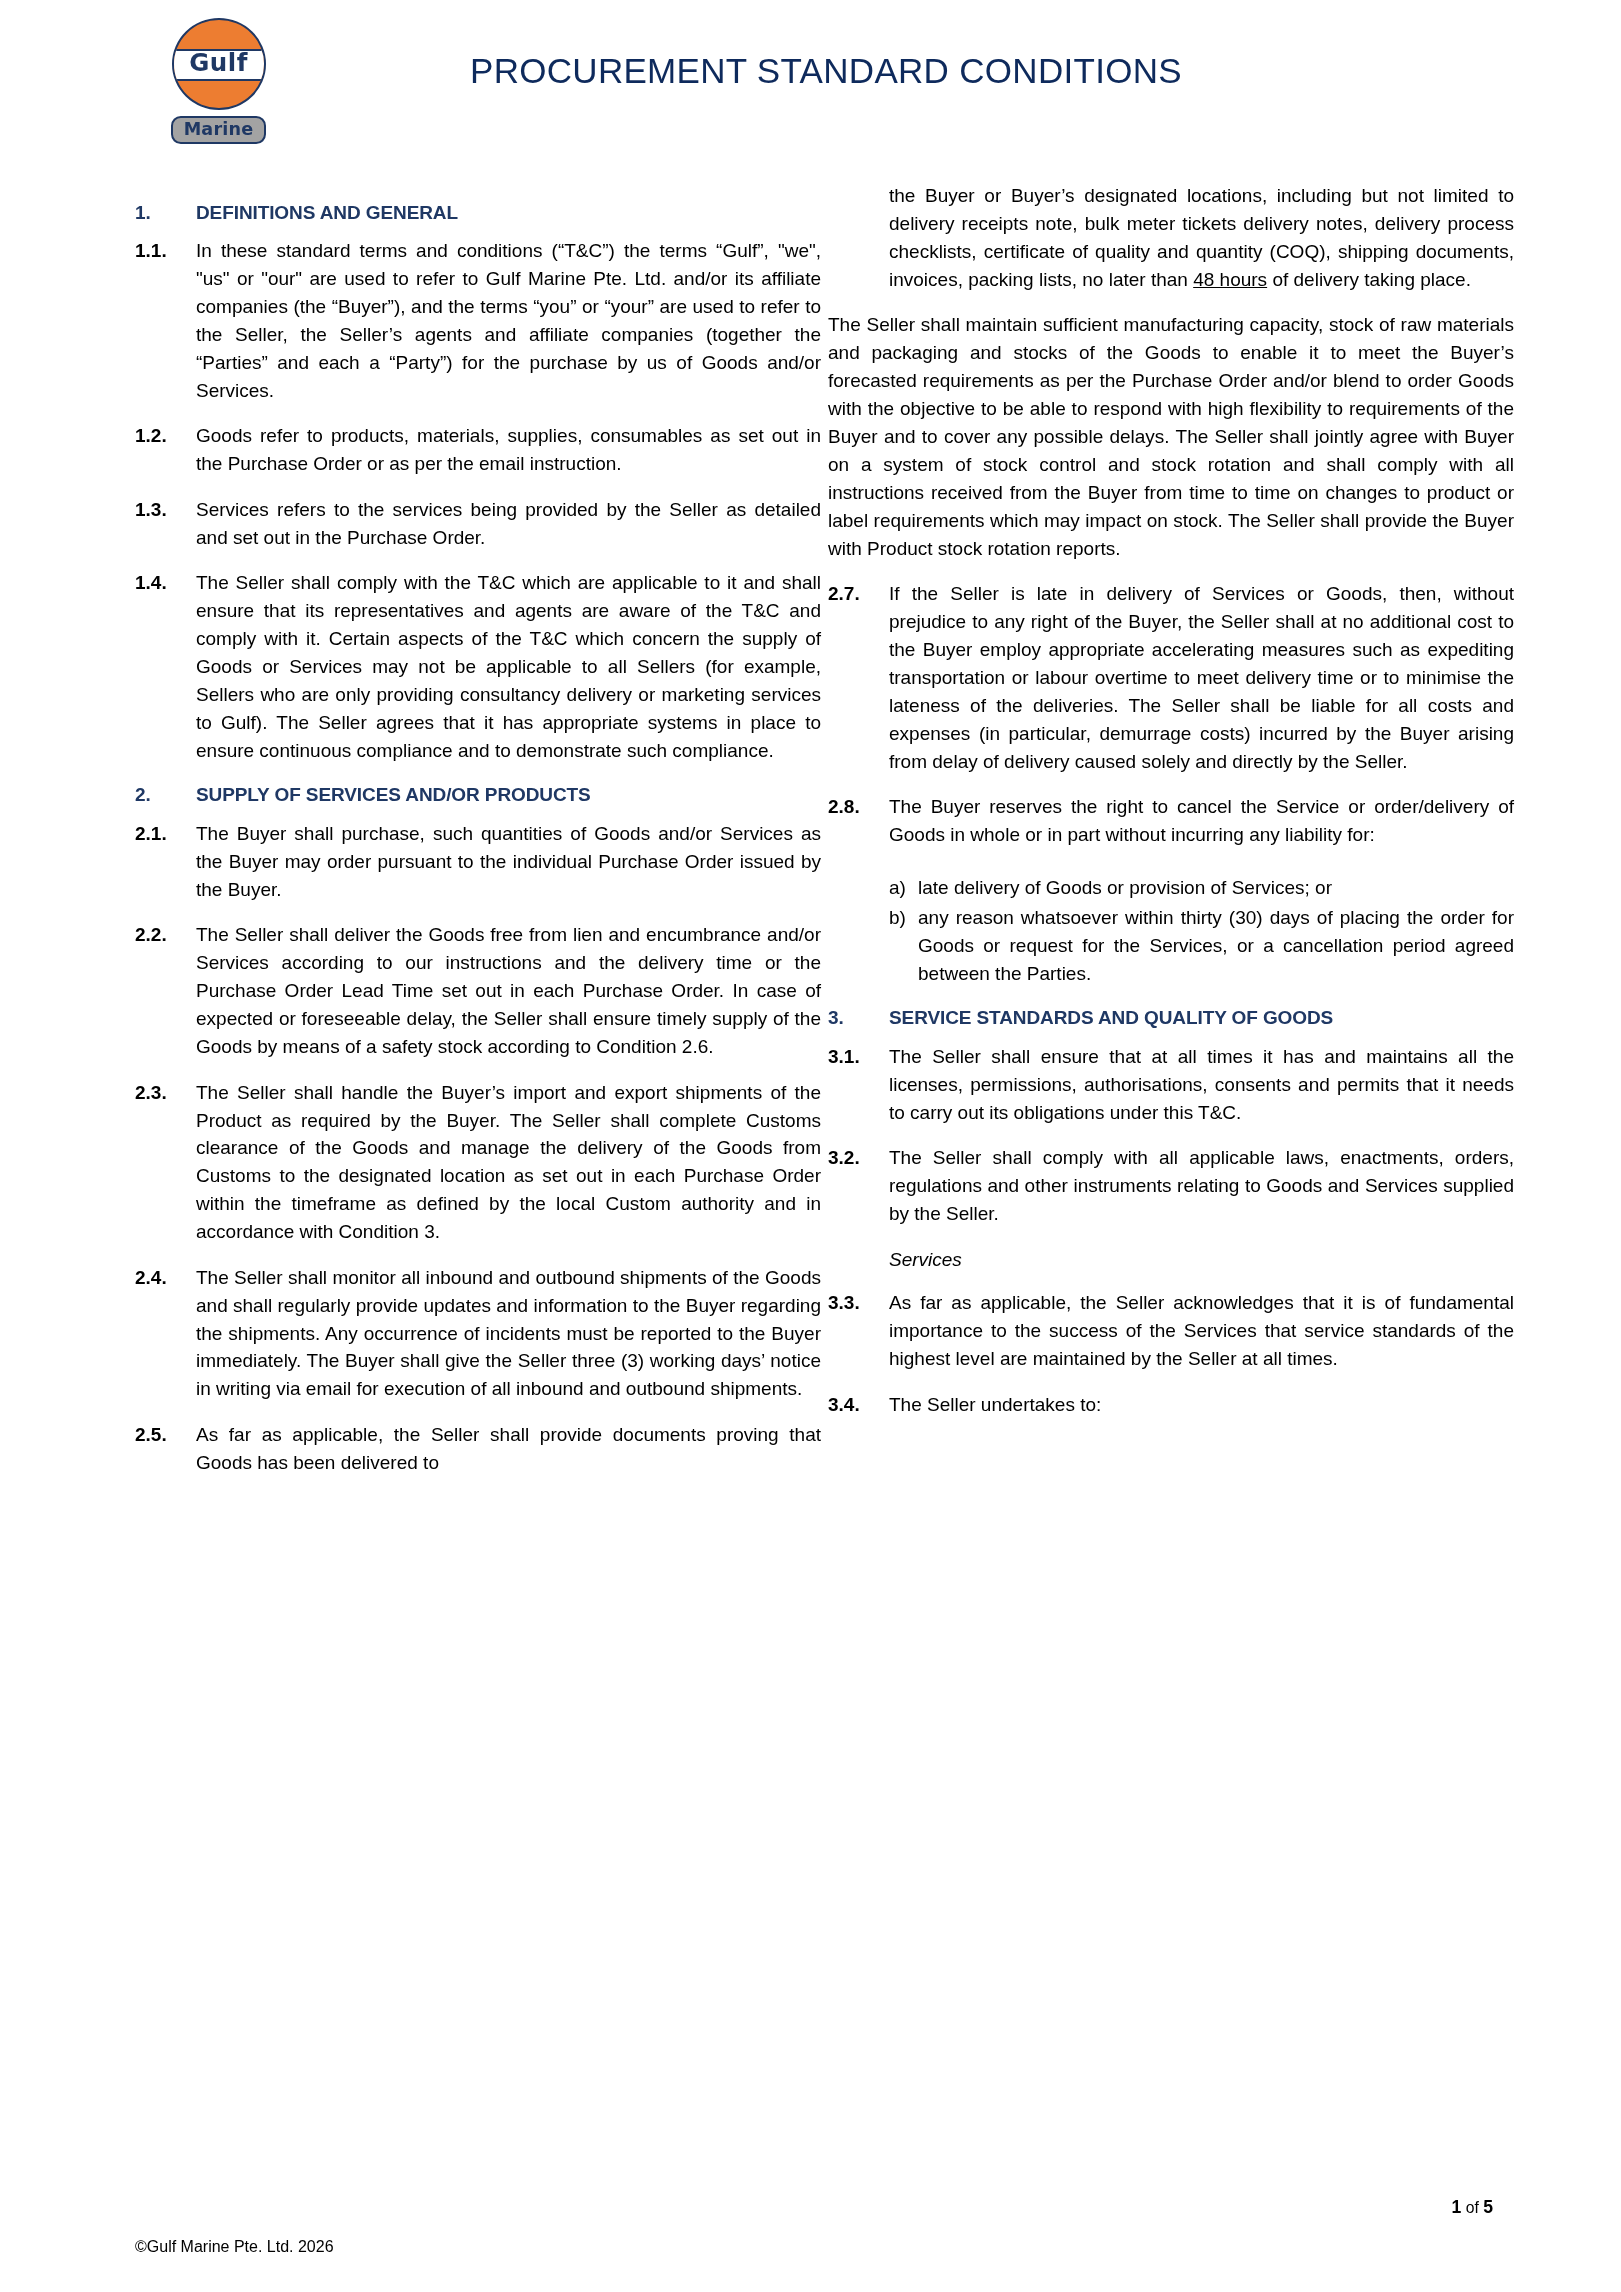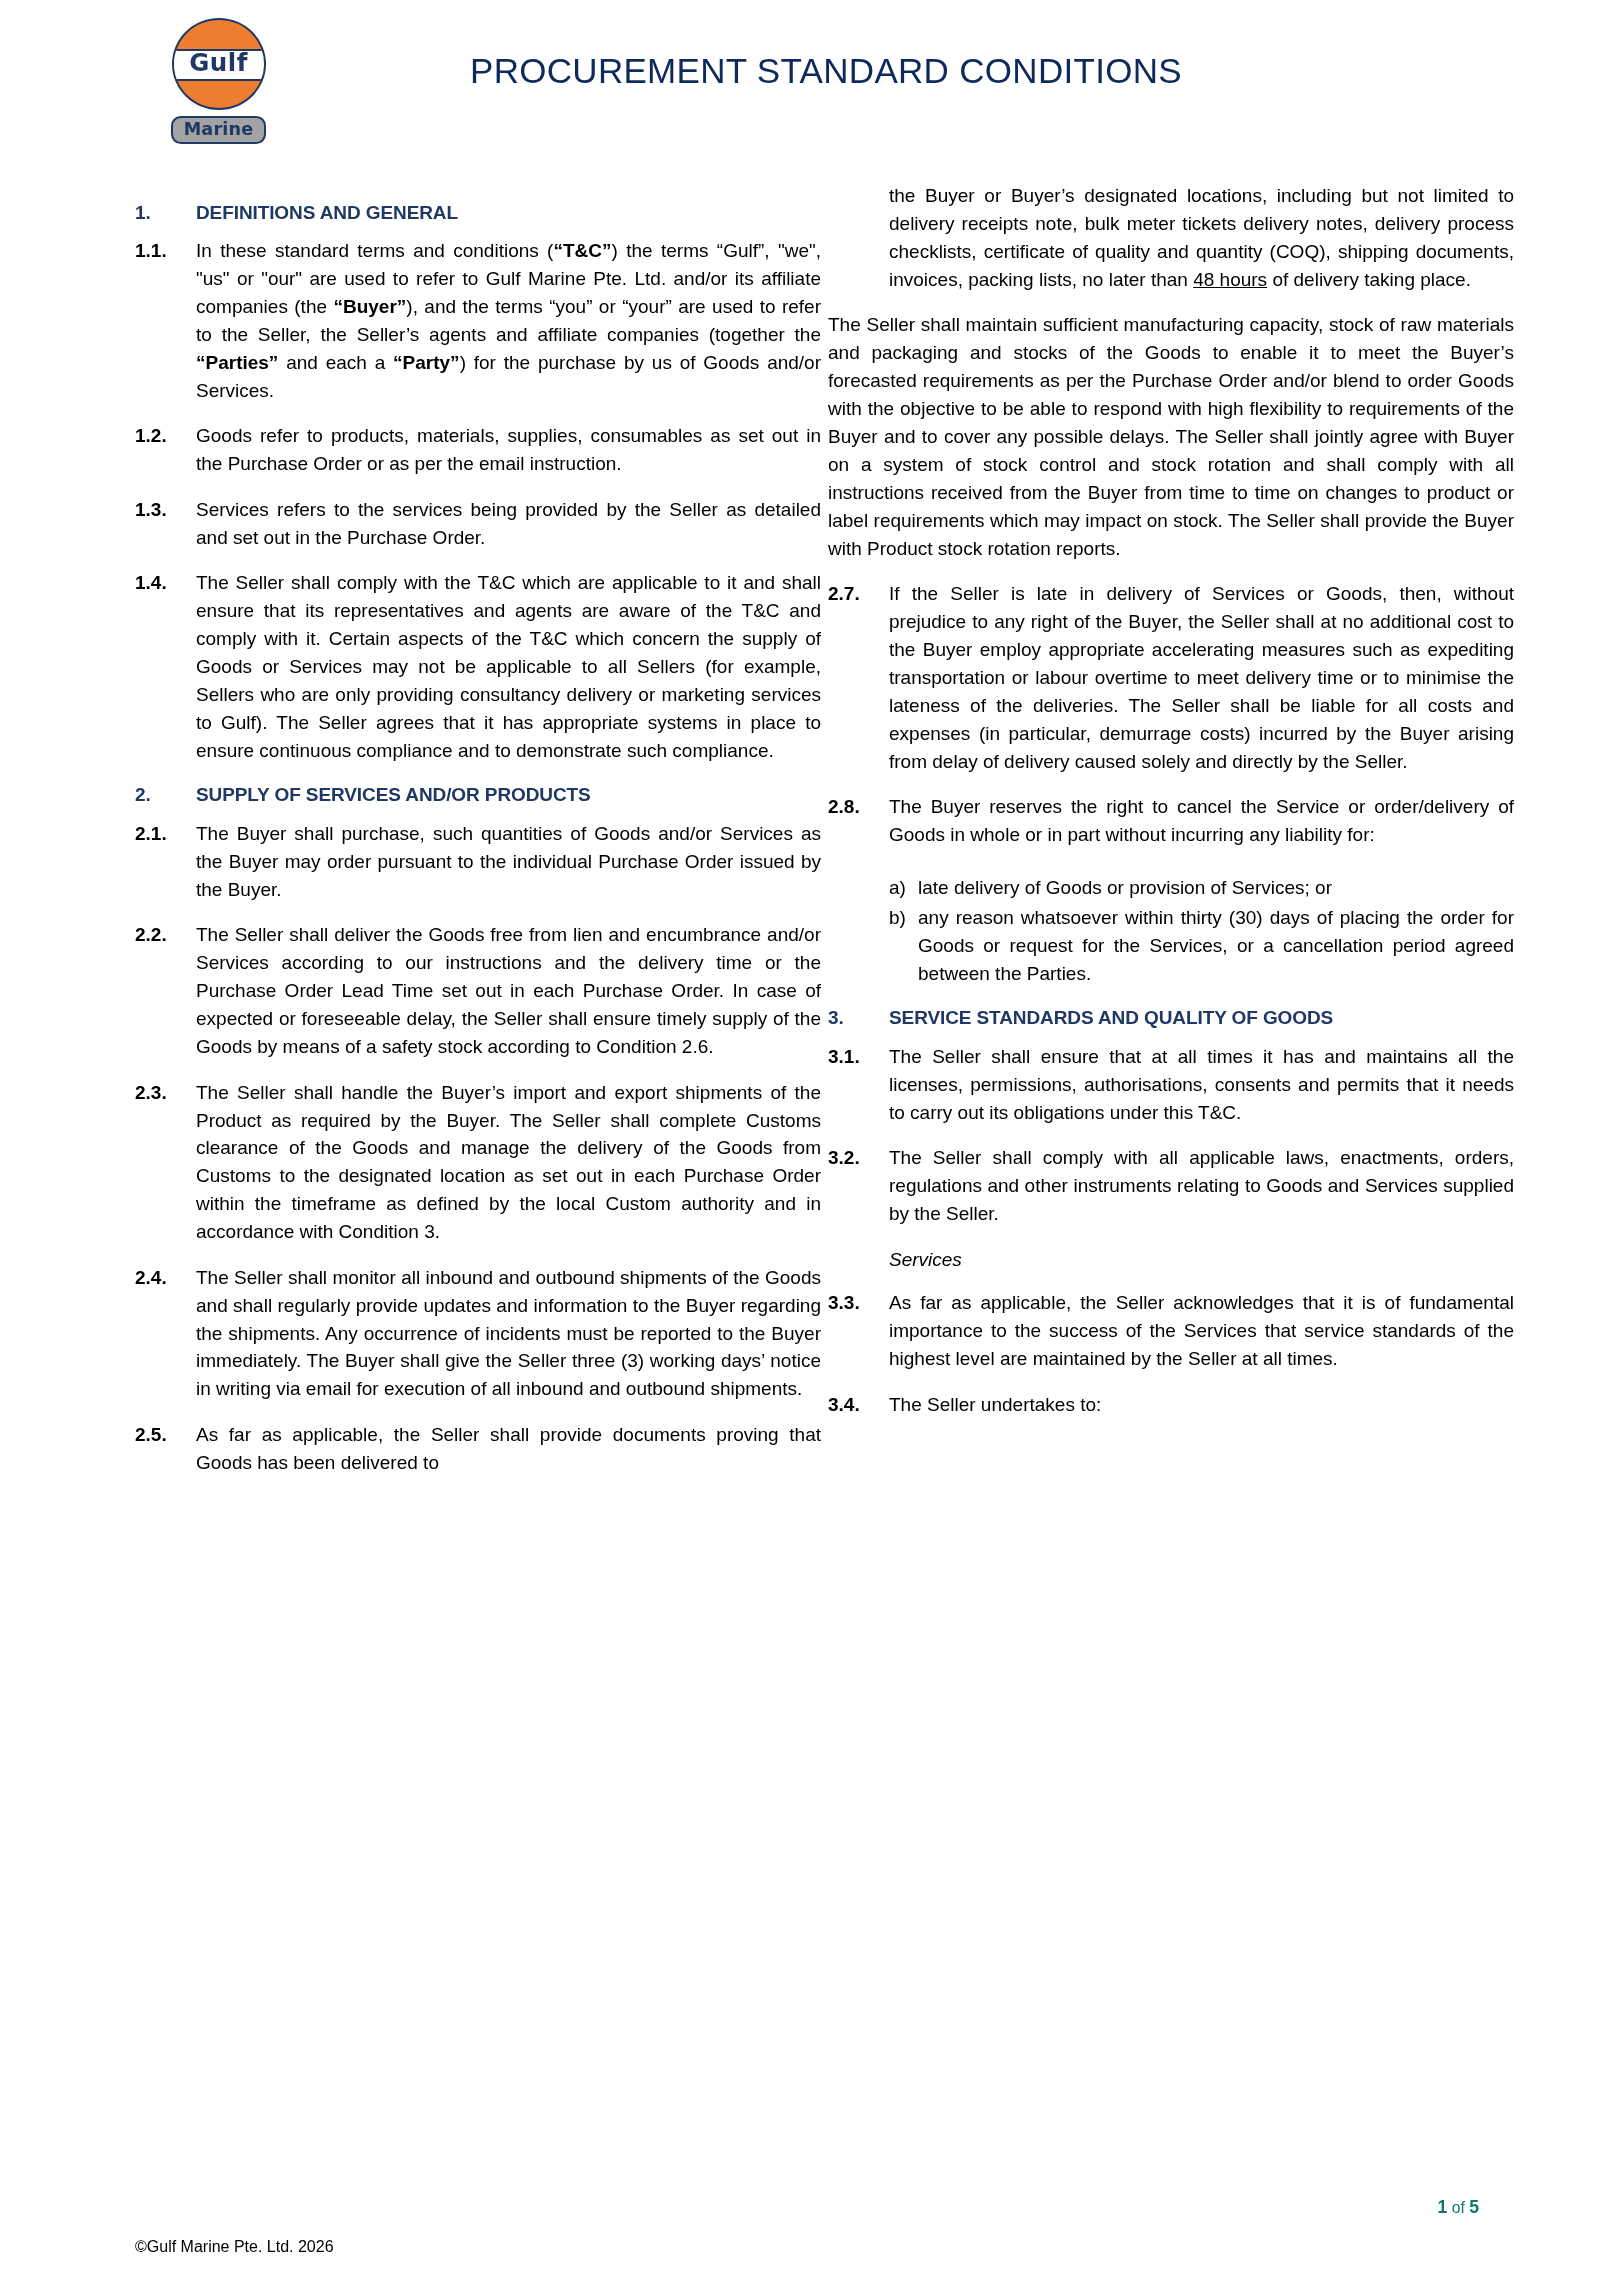--- a/index.html
+++ b/index.html
@@ -167,37 +167,37 @@
     text-align: justify;
   }
 
   .subheading-italic {
     font-style: italic;
     font-size: 19px;
     margin: 0 0 15.7px 61px;
     line-height: 1.47;
   }
 
-  b, .b { font-weight: bold; }
+  b, .b { font-weight: normal; }
   u, .u { text-decoration: underline; }
 
   
   .footer {
     position: absolute;
     left: 0;
     bottom: 0;
     width: 1621px;
     height: 137px;
   }
   .footer-page {
     position: absolute;
-    right: 142px;
+    right: 128px;
     top: 41px;
     font-size: 15.7px;
-    color: #0f766e;
+    color: #000000;
   }
   .footer-page .pg { font-weight: bold; font-size: 17.6px; }
   .footer-copy {
     position: absolute;
     left: 135px;
     top: 82px;
     font-size: 16px;
     color: #000;
   }
 </style>

